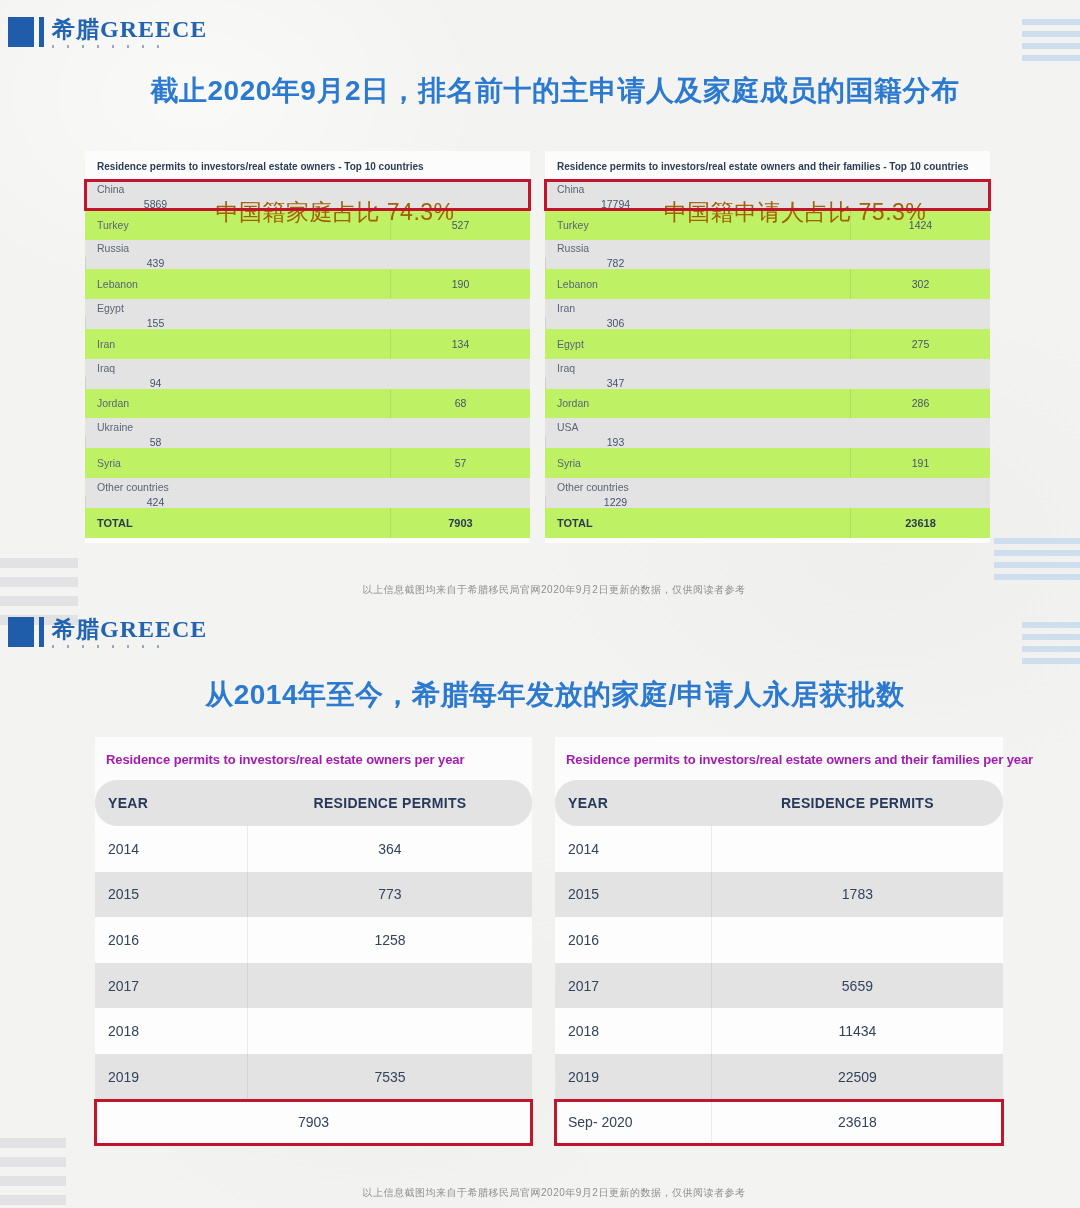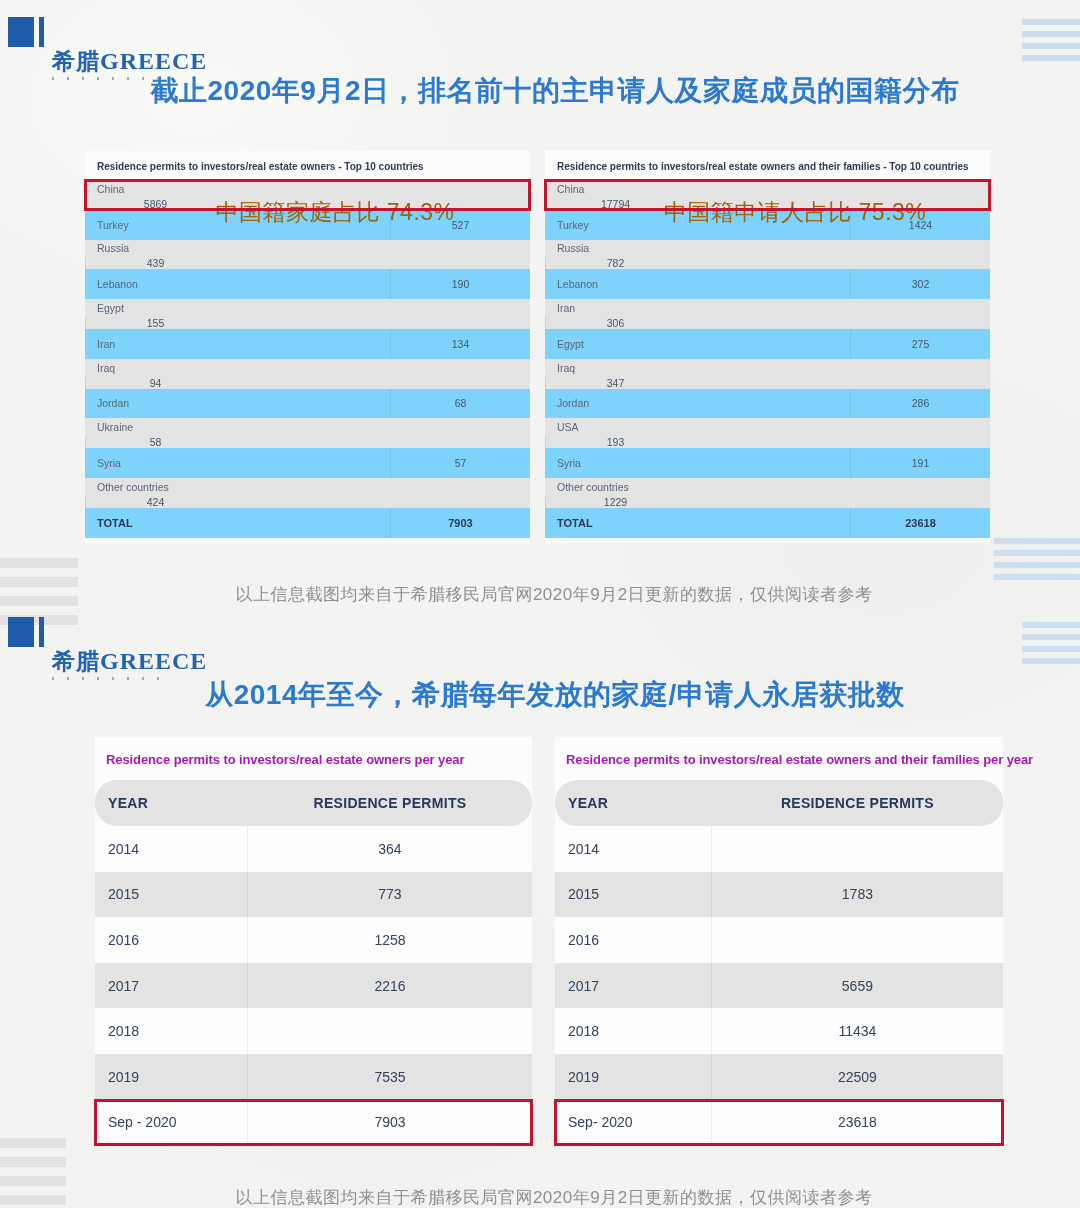--- a/index.html
+++ b/index.html
@@ -15,21 +15,21 @@
     background:
       radial-gradient(ellipse 420px 300px at 18% 8%, rgba(255,255,255,.55), transparent 70%),
       radial-gradient(ellipse 520px 360px at 82% 45%, rgba(231,231,229,.4), transparent 70%),
       radial-gradient(ellipse 460px 330px at 35% 85%, rgba(233,233,231,.45), transparent 70%);
   }
 
   
   .logo{position:absolute;left:8px;display:flex;align-items:flex-start;z-index:3;}
   .logo-square{width:26px;height:30px;background:#1f5dab;}
   .logo-bar{width:5px;height:30px;background:#1f5dab;margin-left:5px;}
-  .logo-textwrap{margin-left:8px;line-height:1;margin-top:32px;}
+  .logo-textwrap{margin-left:8px;line-height:1;}
   .logo-cn{font-size:23px;font-weight:bold;color:#2264af;letter-spacing:1px;}
   .logo-en{font-family:"Liberation Serif",serif;font-size:24px;font-weight:bold;color:#2264af;letter-spacing:1px;}
   .logo-dots{display:block;height:3px;width:118px;margin-top:4px;
     background:repeating-linear-gradient(90deg,#9aa7b8 0 2px,transparent 2px 15px);}
 
   
   .stripes{position:absolute;display:flex;flex-direction:column;z-index:1;}
   .stripes .s{width:100%;}
   .stripes.blue .s{height:6px;background:#cfdeef;margin-bottom:6px;}
   .stripes.gray .s{height:10px;background:#e2e2e4;margin-bottom:9px;}
@@ -43,21 +43,21 @@
   .sec-title{position:absolute;left:15px;width:100%;text-align:center;
     color:#2b7ad0;font-weight:bold;font-size:28px;letter-spacing:.5px;z-index:2;}
   #title-top{top:72px;}
   #title-bottom{top:676px;}
 
   
   .ccard{position:absolute;top:151px;width:445px;background:#fcfcfc;padding-bottom:5px;z-index:2;}
   #card-inv{left:85px;}
   #card-fam{left:545px;}
   .ccard .tbl-title{font-size:10px;font-weight:bold;color:#2c3e55;padding:10px 12px 8px;}
-  .crow{position:relative;display:flex;height:29.8px;background:#7dd3fc;}
+  .crow{position:relative;display:flex;height:29.8px;background:#bef264;}
   .crow.shade{background:#e3e3e3;flex-direction:column;}
   .crow .c1{flex:1;display:flex;align-items:center;padding-left:12px;font-size:10.5px;color:#5a6575;}
   .crow .c2{width:140px;display:flex;align-items:center;justify-content:center;
     font-size:10.5px;color:#47536b;border-left:1px solid rgba(110,110,110,.16);}
   .crow.total .c1,.crow.total .c2{font-weight:bold;color:#2c3a52;font-size:11px;}
   .red-frame{position:absolute;inset:-1px;border:3px solid #c3142d;pointer-events:none;z-index:4;}
   .red-note{position:absolute;left:55px;right:0;top:0;bottom:0;display:flex;align-items:center;
     justify-content:center;color:#a16207;font-weight:normal;font-size:23px;letter-spacing:.5px;z-index:3;margin-top:32px;}
 
   
@@ -68,21 +68,21 @@
     padding:15px 11px 13px;white-space:nowrap;letter-spacing:-.1px;}
   .yheader{display:flex;height:46px;background:#e3e3e3;font-weight:bold;color:#26395a;font-size:14px;letter-spacing:.3px;border-radius:22px;}
   .yrow{position:relative;display:flex;height:45.6px;background:#fdfdfd;font-size:14px;color:#33435c;}
   .yrow.shade{background:#e3e3e3;text-align:right;}
   .yheader .c1,.yrow .c1{width:35%;display:flex;align-items:center;padding-left:13px;}
   .yrow .c1{border-right:1px solid rgba(110,110,110,.12);}
   .yheader .c2,.yrow .c2{flex:1;display:flex;align-items:center;justify-content:center;}
 
   
   .footer-note{position:absolute;left:0;width:100%;text-align:center;
-    color:#8f8f8f;font-size:17px;letter-spacing:.5px;z-index:2;padding-left:28px;}
+    color:#8f8f8f;font-size:10px;letter-spacing:.5px;z-index:2;padding-left:28px;}
   #footer-top{top:583px;}
   #footer-bottom{top:1186px;}
 </style>
 </head>
 <body>
 
 <div class="texture"></div>
 
 <div class="logo" style="top:17px;">
   <span class="logo-square"></span>
@@ -261,31 +261,29 @@
       <div class="yrow shade">
         <div class="c1">2015</div>
         <div class="c2">773</div>
       </div>
       <div class="yrow">
         <div class="c1">2016</div>
         <div class="c2">1258</div>
       </div>
       <div class="yrow shade">
         <div class="c1">2017</div>
-        <div class="c2">2216</div>
       </div>
       <div class="yrow">
         <div class="c1">2018</div>
       </div>
       <div class="yrow shade">
         <div class="c1">2019</div>
         <div class="c2">7535</div>
       </div>
       <div class="yrow">
-        <div class="c1">Sep - 2020</div>
         <div class="c2">7903</div>
         <div class="red-frame"></div>
       </div>
     </div>
 </div>
 
 <div class="ycard" id="card-year-fam">
   <div class="tbl-title">Residence permits to investors/real estate owners and their families per year</div>
   <div class="yheader">
     <div class="c1">YEAR</div>

